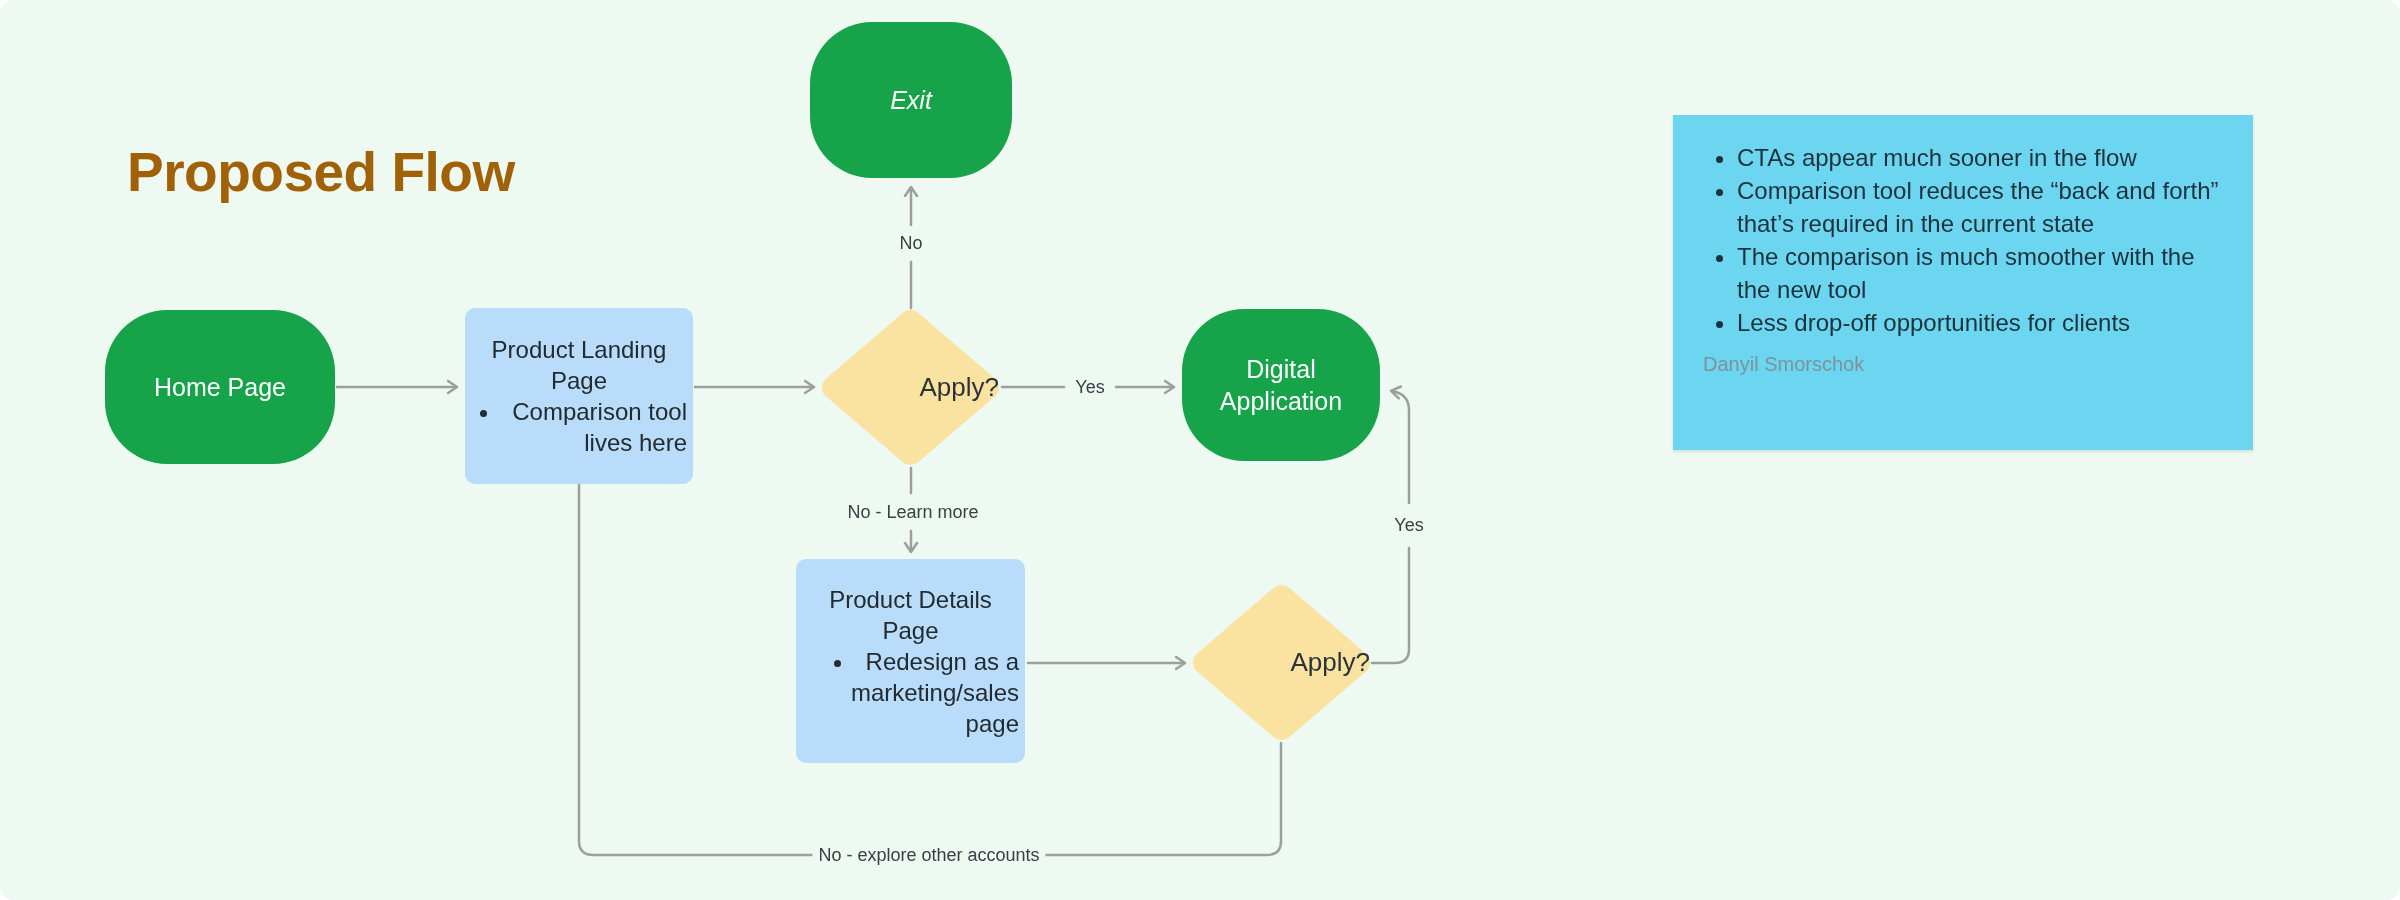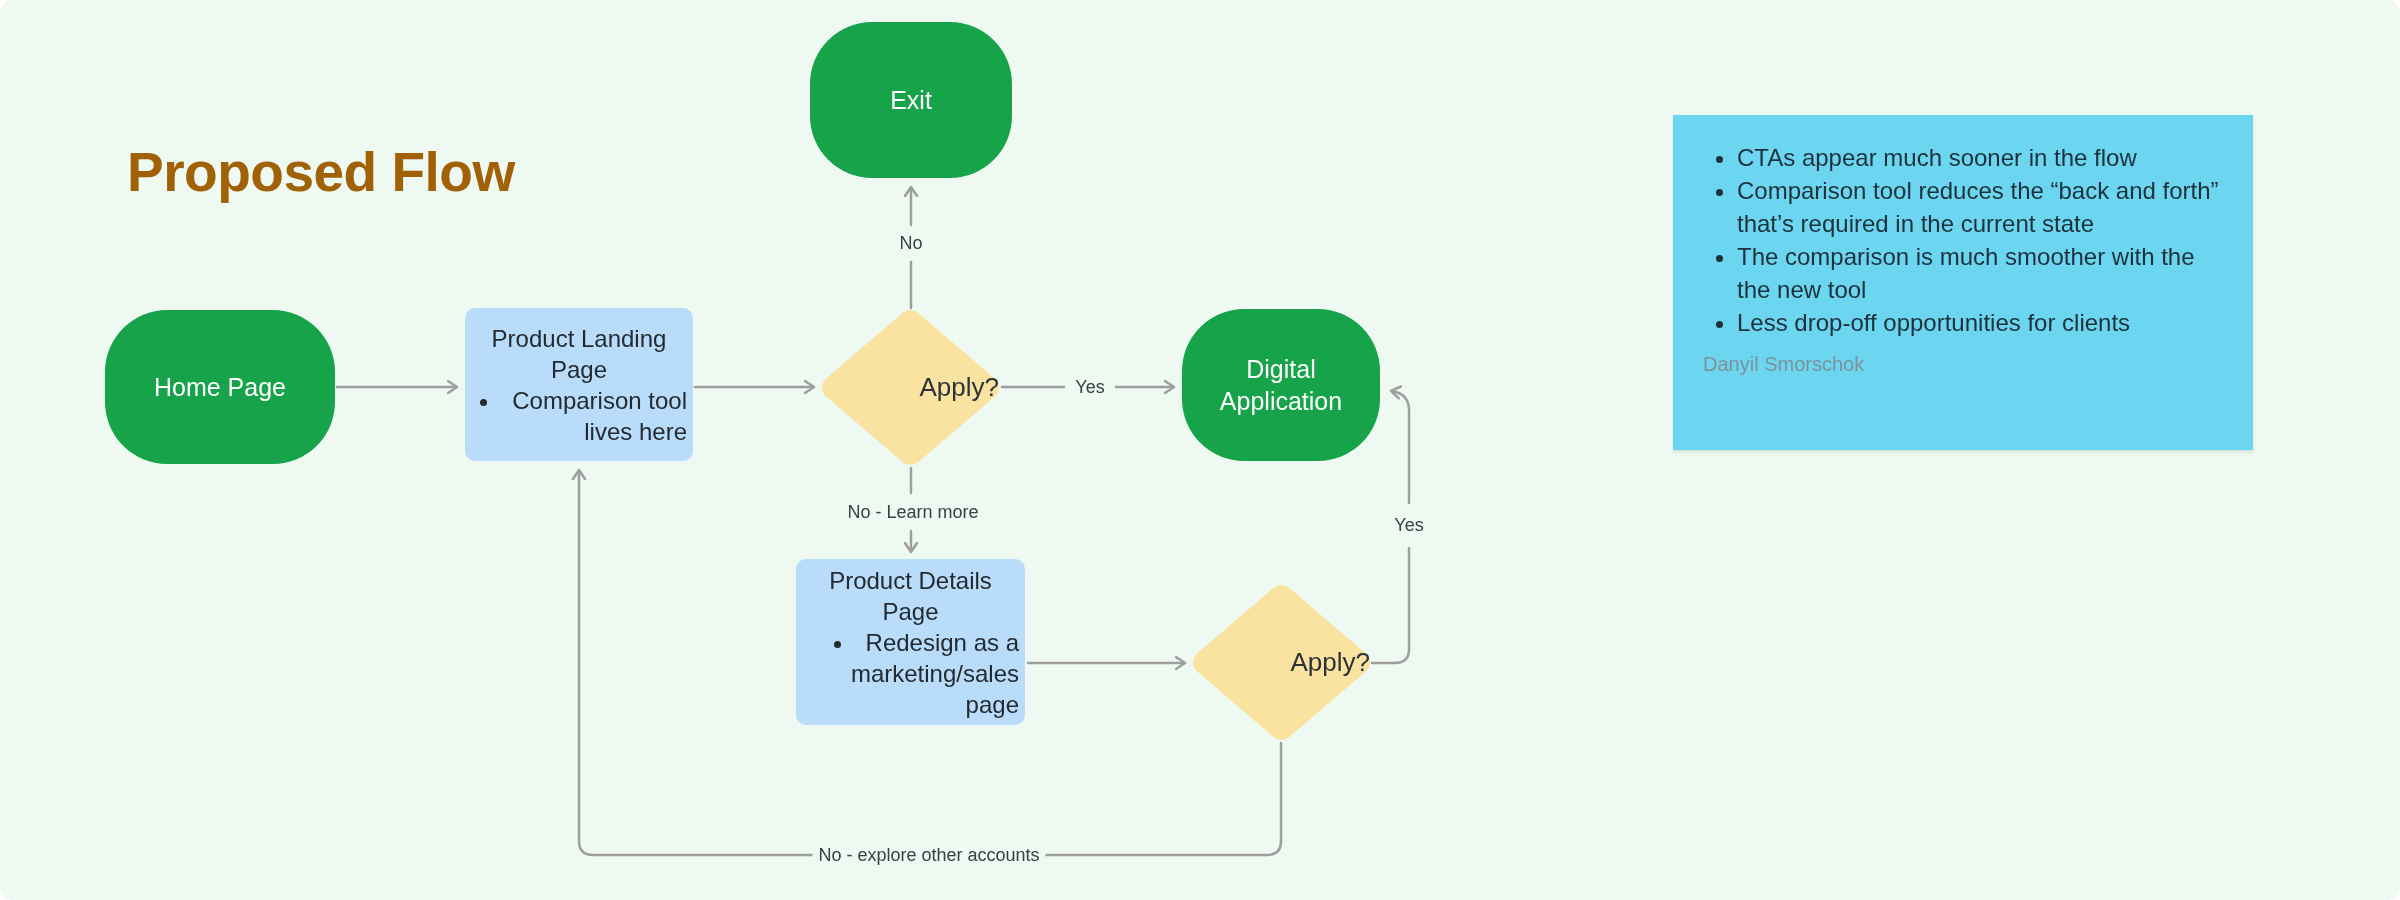--- a/index.html
+++ b/index.html
@@ -85,34 +85,34 @@
       <path d="M820 855 H593 Q579 855 579 841 V471" marker-end="url(#arrow)"></path>
     </g>
   </svg>
 
   <div class="page-title">Proposed Flow</div>
 
   <div class="node green-node" style="left:105px;top:310px;width:230px;height:154px;">
     <span>Home Page</span>
   </div>
 
-  <div class="node green-node" style="left:810px;top:22px;width:202px;height:156px;">
+  <div class="node green-node" style="left:810px;top:22px;width:202px;height:156px;font-style:italic;">
     <span>Exit</span>
   </div>
 
   <div class="node green-node" style="left:1182px;top:309px;width:198px;height:152px;padding:0 28px;justify-content:flex-end;">
     <span>Digital Application</span>
   </div>
 
-  <div class="node blue-node" style="left:465px;top:308px;width:228px;height:153px;">
+  <div class="node blue-node" style="left:465px;top:308px;width:228px;height:176px;">
     <div>Product Landing Page</div>
     <div class="bnode-bullet">Comparison tool lives here</div>
   </div>
 
-  <div class="node blue-node" style="left:796px;top:559px;width:229px;height:166px;">
+  <div class="node blue-node" style="left:796px;top:559px;width:229px;height:204px;">
     <div>Product Details Page</div>
     <div class="bnode-bullet">Redesign as a marketing/sales page</div>
   </div>
 
   <div class="diamond" style="left:822px;top:310px;width:177px;height:155px;">
     <svg width="177" height="155" viewBox="0 0 177 155">
       <path d="M88.5 12 L165 77.5 L88.5 143 L12 77.5 Z" fill="#fae2a0" stroke="#fae2a0" stroke-width="24" stroke-linejoin="round"></path>
     </svg>
     <span class="dlabel">Apply?</span>
   </div>

